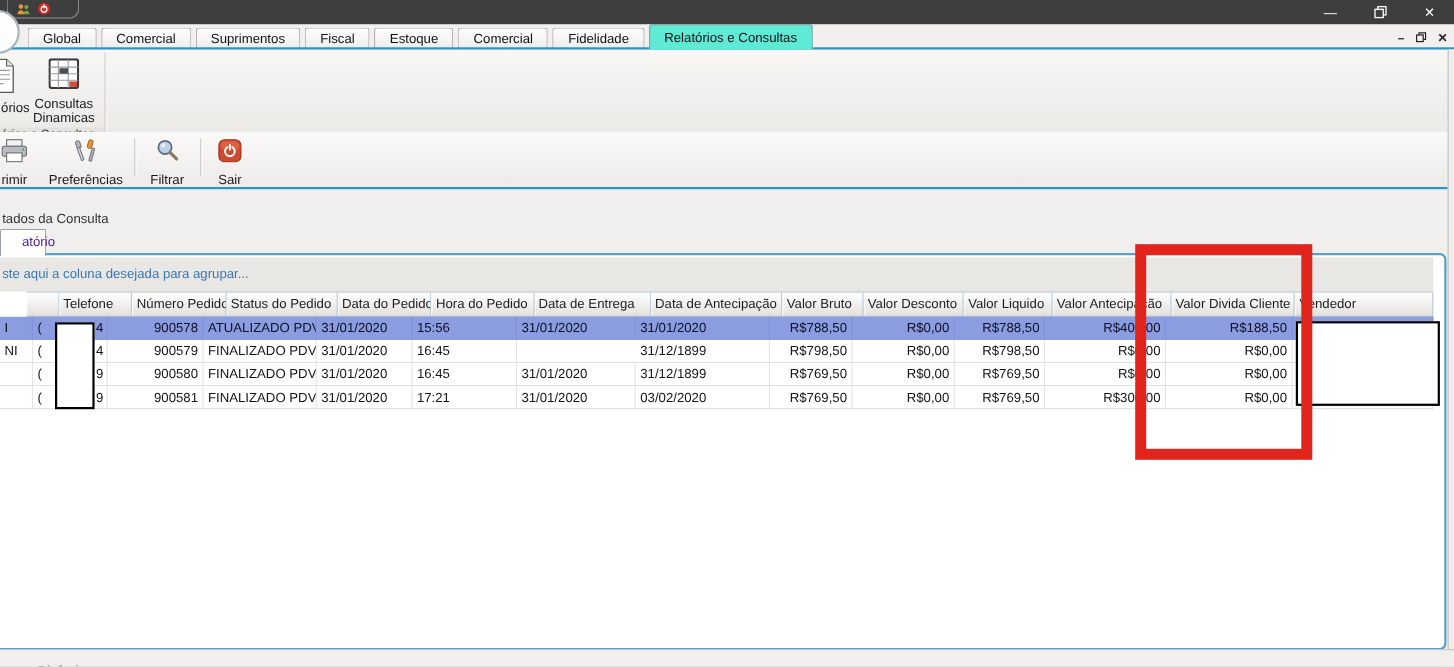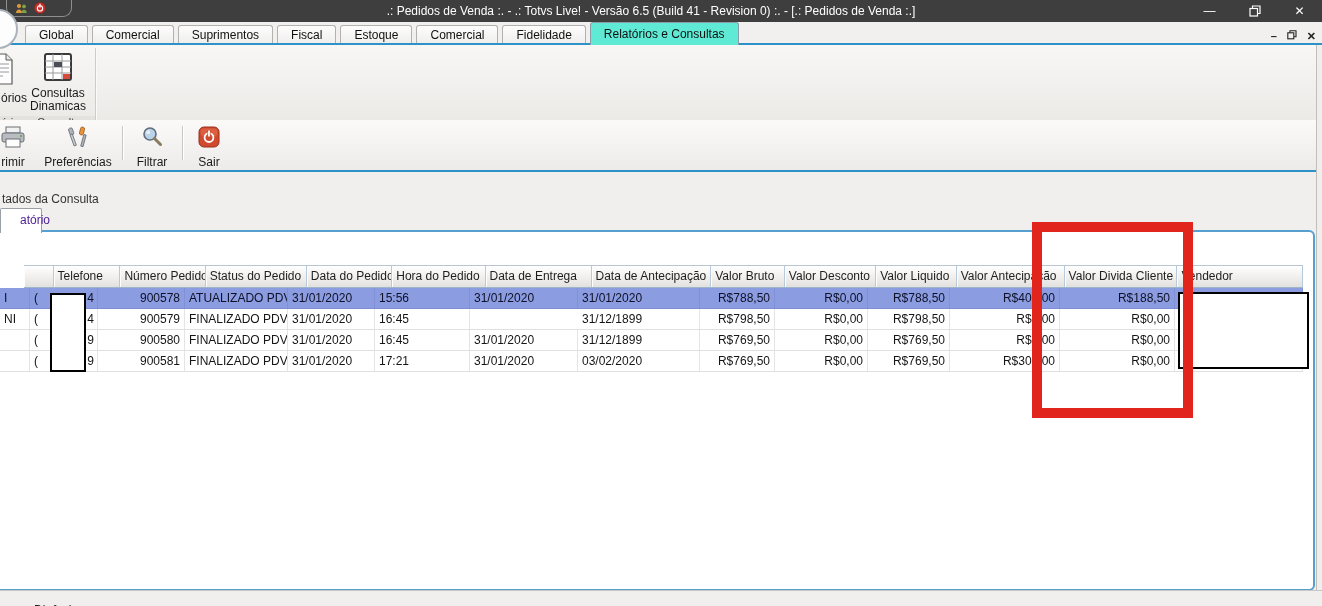--- a/index.html
+++ b/index.html
@@ -97,21 +97,20 @@
           </svg>
       </span>
       <span style="display:inline-flex;">
         <svg width="12" height="12" viewBox="0 0 12 12">
             <circle cx="6" cy="6" r="5.5" fill="#c8322b" stroke="#8c1f1a" stroke-width="0.5"></circle>
             <circle cx="6" cy="6.4" r="2.6" fill="none" stroke="#fff" stroke-width="1.1"></circle>
             <line x1="6" y1="1.8" x2="6" y2="5.6" stroke="#fff" stroke-width="1.2"></line>
           </svg>
       </span>
     </div>
-    <div class="title-text">.: Pedidos de Venda :. - .: Totvs Live! - Versão 6.5 (Build 41 - Revision 0) :. - [.: Pedidos de Venda :.]</div>
     <div class="win-controls">
       <div class="win-btn">—</div>
       <div class="win-btn">
         <svg width="12" height="12" viewBox="0 0 12 12">
             <rect x="1" y="3.5" width="7.5" height="7.5" fill="none" stroke="#fff" stroke-width="1.2"></rect>
             <path d="M3.5 3.5v-2.5h7.5v7.5h-2.5" fill="none" stroke="#fff" stroke-width="1.2"></path>
           </svg>
       </div>
       <div class="win-btn">✕</div>
     </div>
@@ -222,20 +221,23 @@
       </span>
       <span class="lbl">Sair</span>
     </div>
   </div>
 
   <div class="workspace">
     <div class="gb-label">tados da Consulta</div>
     <div class="sub-tab">atório</div>
 
     <div class="panel">
+      <div class="groupband">
+        <span class="hint">ste aqui a coluna desejada para agrupar...</span>
+      </div>
       <div class="grid" id="grid">
           <div class="grid-header">
             <div class="hcell" style="width: 30px;"></div>
             <div class="hcell" style="width: 68px;">Telefone</div>
             <div class="hcell" style="width: 87px;">Número Pedido</div>
             <div class="hcell" style="width: 103px;">Status do Pedido</div>
             <div class="hcell" style="width: 87px;">Data do Pedido</div>
             <div class="hcell" style="width: 95px;">Hora do Pedido</div>
             <div class="hcell" style="width: 108px;">Data de Entrega</div>
             <div class="hcell" style="width: 122px;">Data de Antecipação</div>

